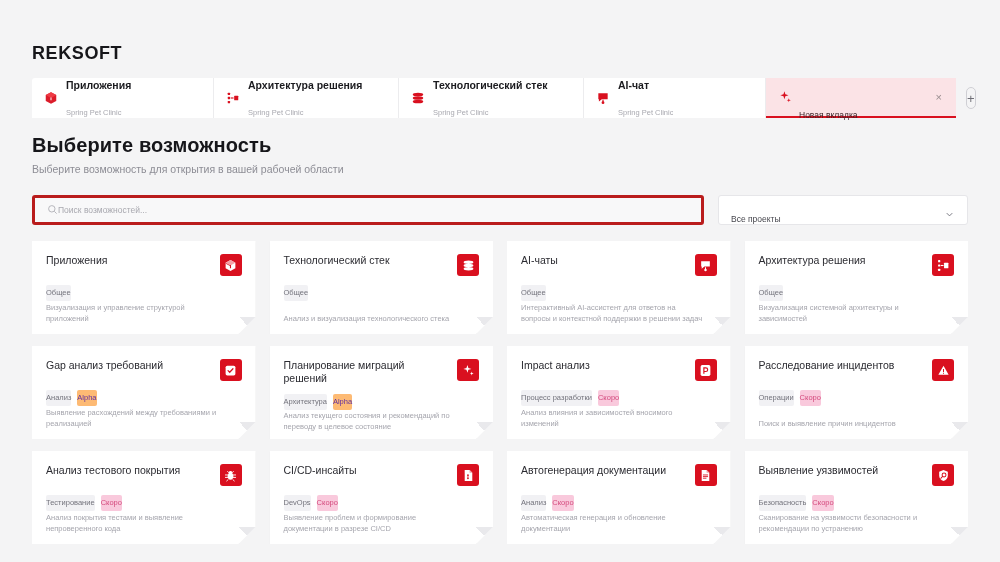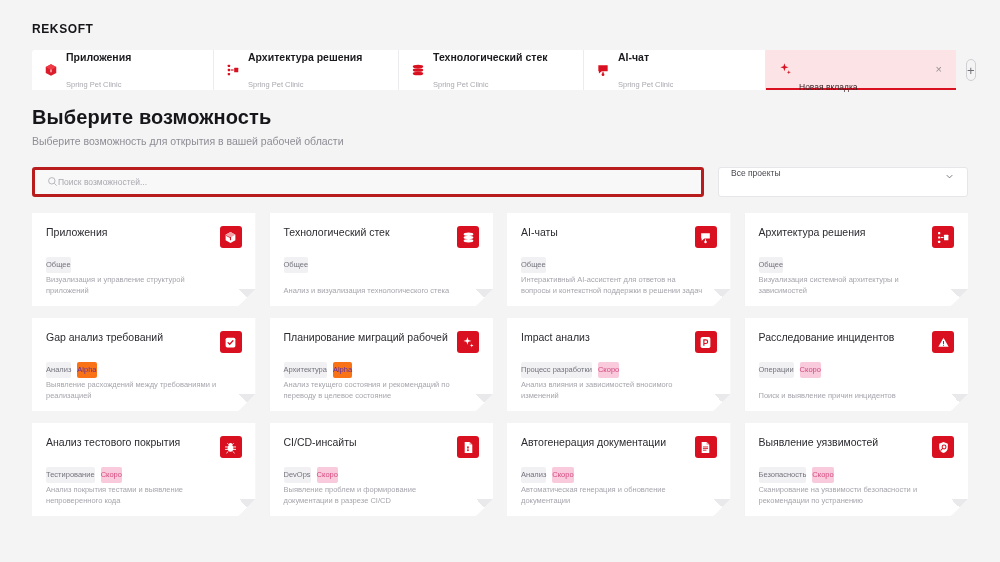--- a/index.html
+++ b/index.html
@@ -6,22 +6,23 @@
   html, body {
     width: 1000px; height: 562px;
     background: #f4f4f5;
     font-family: "Liberation Sans", "DejaVu Sans", sans-serif;
     overflow: hidden;
   }
 
   
   .topbar { padding: 22px 32px 0 32px; }
   .brand {
-    font-size: 12px; font-weight: 700; letter-spacing: .6px;
+    font-size: 18px; font-weight: 700; letter-spacing: .6px;
     color: #16161a;
+    margin-top: 21px;
   }
 
   .tabstrip {
     display: flex; align-items: stretch;
     margin-top: 14px; height: 40px;
   }
   .tab {
     position: relative;
     width: 182px; flex: 0 0 182px;
     background: #ffffff;
@@ -76,21 +77,21 @@
   .filters { display: flex; gap: 14px; margin-top: 20px; }
   .search-box {
     flex: 1 1 auto; height: 30px; background: #f8f8f9;
     border: 3px solid #b91c1c; border-radius: 3px;
     display: flex; align-items: center; padding: 0 12px;
   }
   .search-ph { font-size: 8.5px; color: #a8a8af; }
   .select-box {
     flex: 0 0 250px; height: 30px; background: #fff;
     border: 1px solid #e6e6e9; border-radius: 3px;
-    display: flex; align-items: flex-start; justify-content: space-between;
+    display: flex; align-items: flex-end; justify-content: space-between;
     padding: 0 12px;
   }
   .select-val { font-size: 8.5px; color: #47474e; }
 
   
   .grid {
     display: grid;
     grid-template-columns: repeat(4, 1fr);
     gap: 12px 14px;
     margin-top: 16px;
@@ -120,21 +121,21 @@
     flex: 0 0 22px; width: 22px; height: 22px; border-radius: 3px;
     background: #d9101f; display: flex; align-items: center; justify-content: center;
   }
   .card-icon svg { width: 13px; height: 13px; display: block; }
 
   .badges { display: flex; gap: 6px; margin-top: 9px; }
   .badge {
     font-size: 7.5px; line-height: 1; padding: 4px 0; border-radius: 2px;
     background: #f1f1f4; color: #73737c; white-space: nowrap;
   }
-  .badge.alpha { background: #f97316; color: #5f2fa0; }
+  .badge.alpha { background: #fdba74; color: #5f2fa0; }
   .badge.soon  { background: #f9c9dc; color: #d44a7d; }
 
   .card-desc {
     margin-top: auto;
     font-size: 7.5px; color: #a5a5ad; line-height: 1.5;
     padding-right: 14px;
   }
 </style>
 </head>
 <body>
@@ -327,21 +328,21 @@
       </div>
       <div class="badges">
         <span class="badge">Анализ</span>
         <span class="badge alpha">Alpha</span>
       </div>
       <div class="card-desc">Выявление расхождений между требованиями и реализацией</div>
     </div>
 
     <div class="card">
       <div class="card-head">
-        <div class="card-title">Планирование миграций рабочей</div>
+        <div class="card-title">Планирование миграций решений</div>
         <div class="card-icon">
           <svg viewBox="0 0 24 24" fill="#fff">
               <path d="M10 2l1.8 5.6L17.5 9l-5.7 1.6L10 16l-1.8-5.4L2.5 9l5.7-1.4z"></path>
               <path d="M18 14l.9 2.6 2.6.9-2.6.9-.9 2.6-.9-2.6-2.6-.9 2.6-.9z"></path>
             </svg>
         </div>
       </div>
       <div class="badges">
         <span class="badge">Архитектура</span>
         <span class="badge alpha">Alpha</span>

